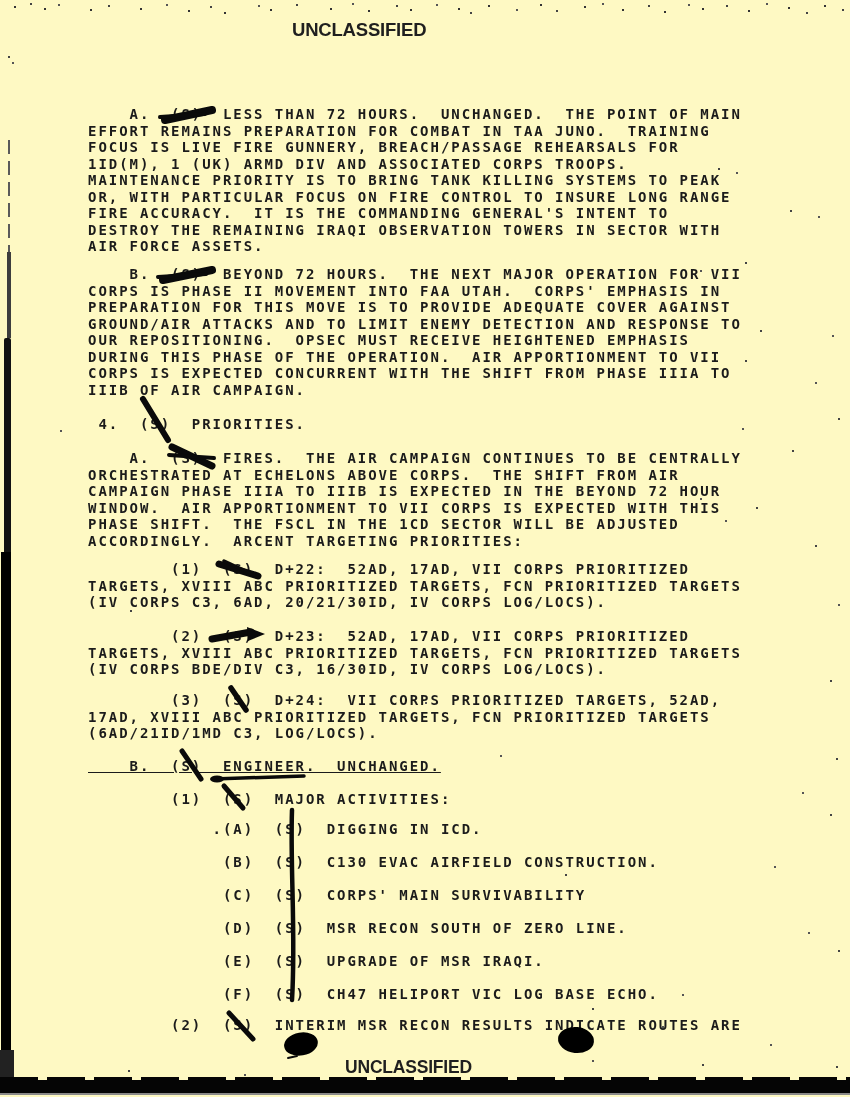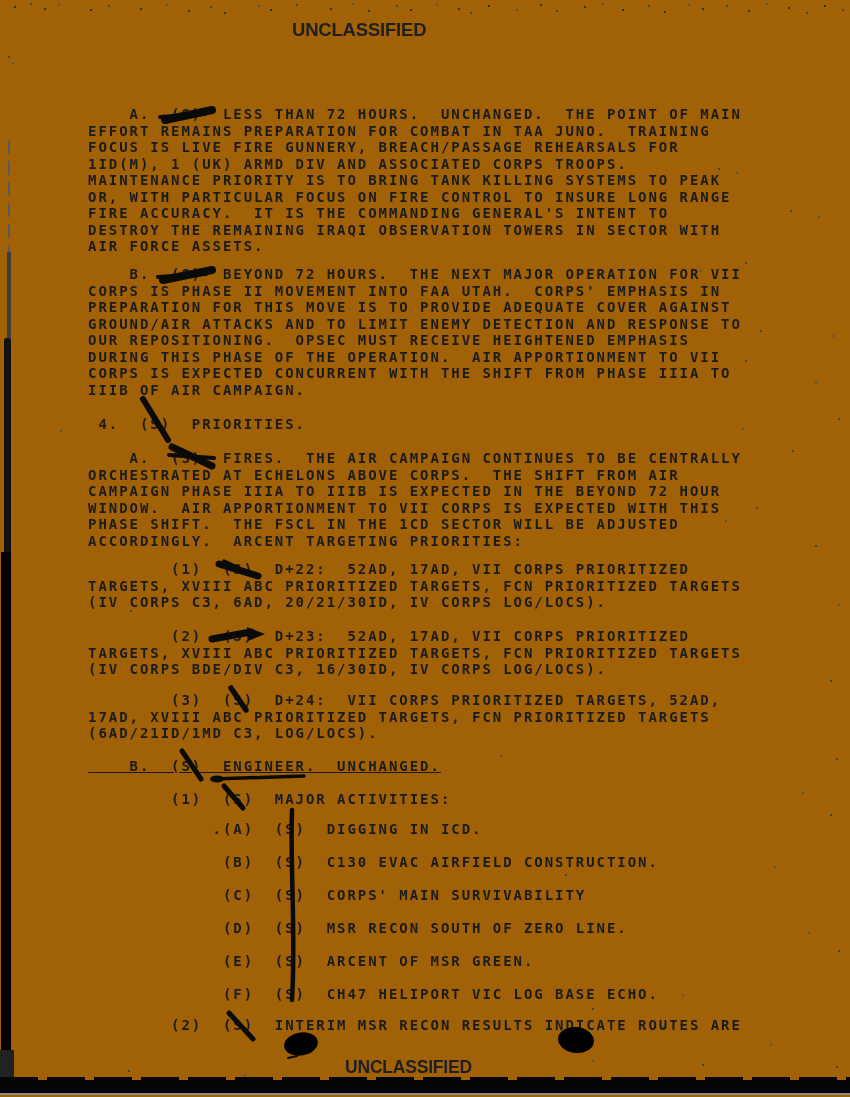--- a/index.html
+++ b/index.html
@@ -1,16 +1,16 @@
 <!DOCTYPE html>
 <html><head>
 <meta charset="utf-8">
 <style>
   html,body{margin:0;padding:0;background:#e8e8e8;}
-  #page{position:relative;width:850px;height:1097px;background:#a16207;overflow:hidden;
+  #page{position:relative;width:850px;height:1097px;background:#fef9c3;overflow:hidden;
         font-family:"DejaVu Sans Mono","Liberation Mono",monospace;}
   .tw{position:absolute;left:88px;font-size:14px;line-height:16.5px;letter-spacing:1.95px;
       font-weight:700;color:#1b1b1b;white-space:pre;}
   .banner{position:absolute;font-family:"Liberation Sans","DejaVu Sans",sans-serif;
           font-weight:700;font-size:18.5px;letter-spacing:-0.2px;color:#1f1f1f;white-space:pre;}
   
   .lb1{position:absolute;left:8px;top:140px;width:2px;height:112px;
        background:repeating-linear-gradient(#5a5a5a 0 14px, transparent 14px 21px);}
   .lb2{position:absolute;left:7px;top:252px;width:4px;height:86px;background:#3d3d3d;}
   .lb3{position:absolute;left:4px;top:338px;width:7px;height:216px;background:#121212;border-radius:2px;}
@@ -67,21 +67,21 @@
 (IV CORPS BDE/DIV C3, 16/30ID, IV CORPS LOG/LOCS).</div>
   <div class="tw" style="top:692px;">        (3)  (S)  D+24:  VII CORPS PRIORITIZED TARGETS, 52AD,
 17AD, XVIII ABC PRIORITIZED TARGETS, FCN PRIORITIZED TARGETS
 (6AD/21ID/1MD C3, LOG/LOCS).</div>
   <div class="tw" style="top:758px;text-decoration:underline;">    B.  (S)  ENGINEER.  UNCHANGED.</div>
   <div class="tw" style="top:791px;">        (1)  (S)  MAJOR ACTIVITIES:</div>
   <div class="tw" style="top:821px;">            .(A)  (S)  DIGGING IN ICD.</div>
   <div class="tw" style="top:854px;">             (B)  (S)  C130 EVAC AIRFIELD CONSTRUCTION.</div>
   <div class="tw" style="top:887px;">             (C)  (S)  CORPS' MAIN SURVIVABILITY</div>
   <div class="tw" style="top:920px;">             (D)  (S)  MSR RECON SOUTH OF ZERO LINE.</div>
-  <div class="tw" style="top:953px;">             (E)  (S)  ARCENT OF MSR GREEN.</div>
+  <div class="tw" style="top:953px;">             (E)  (S)  UPGRADE OF MSR IRAQI.</div>
   <div class="tw" style="top:986px;">             (F)  (S)  CH47 HELIPORT VIC LOG BASE ECHO.</div>
   <div class="tw" style="top:1017px;">        (2)  (S)  INTERIM MSR RECON RESULTS INDICATE ROUTES ARE</div>
 
   <svg class="marks" width="850" height="1097" viewBox="0 0 850 1097">
     <g stroke="#0a0a0a" stroke-linecap="round" fill="none">
       <g>
         <path d="M165,120 L212,110" stroke-width="8"></path>
         <path d="M160,117 L205,114" stroke-width="4"></path>
       </g>
       <g>

